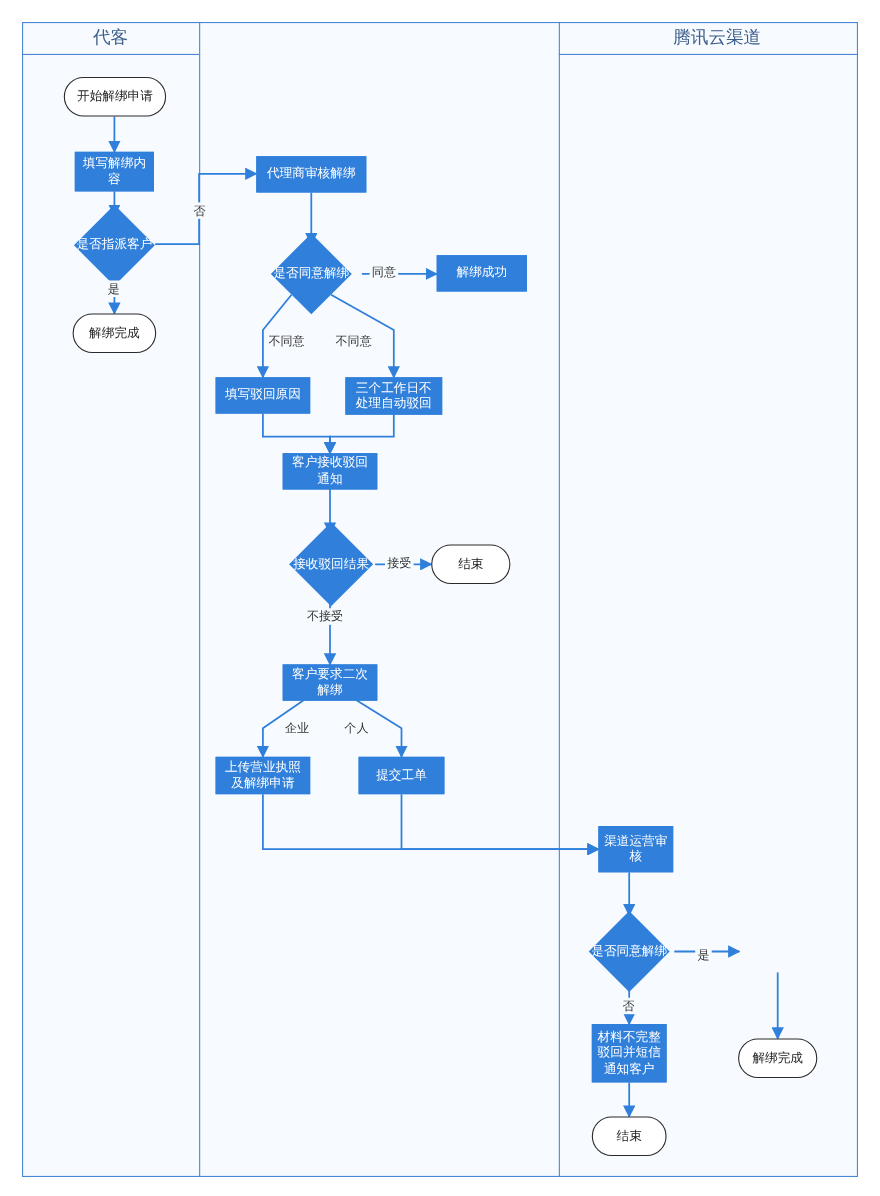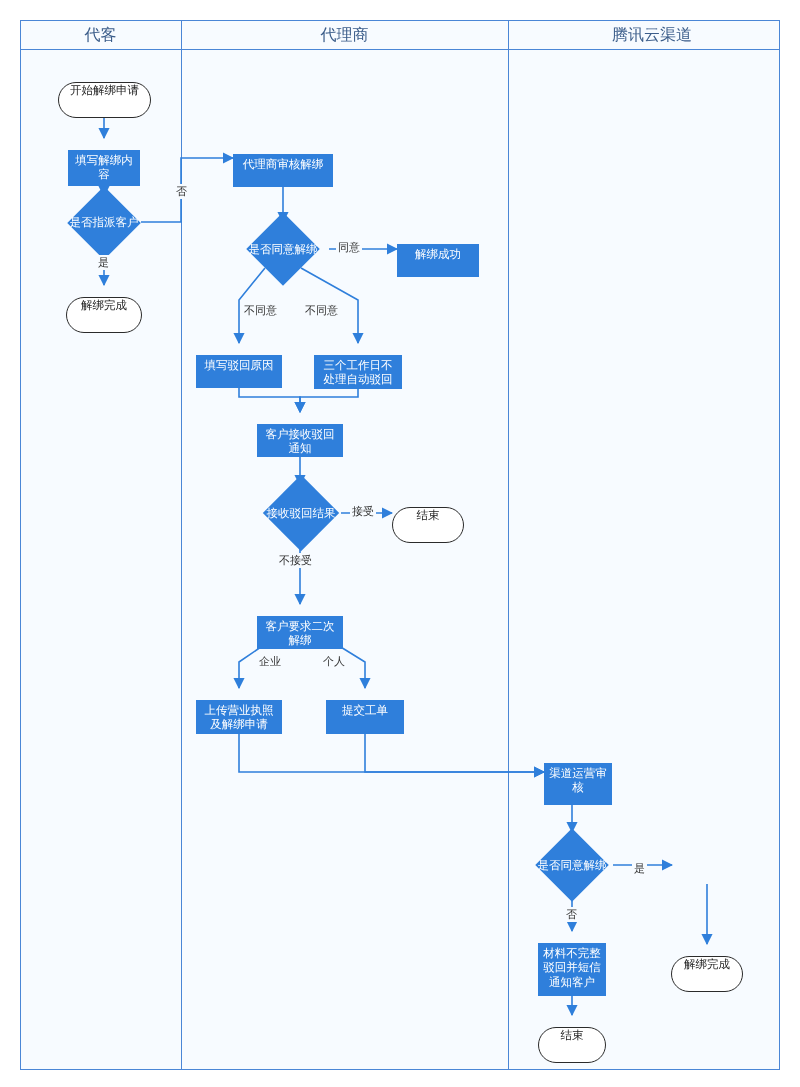--- a/index.html
+++ b/index.html
@@ -42,27 +42,26 @@
     position: absolute;
     top: 20px;
     width: 1px;
     height: 1050px;
     background: #4a86d6;
   }
   .node {
     position: absolute;
     box-sizing: border-box;
     display: flex;
-    align-items: flex-start;
+    align-items: center;
     justify-content: center;
     text-align: center;
     font-size: 11.5px;
     line-height: 1.25;
     z-index: 5;
-    margin-top: 12px;
   }
   .node.process {
     background: #2f7fdb;
     color: #ffffff;
     border: 1px solid #2f7fdb;
     padding: 2px 3px;
   }
   .node.terminator {
     background: #ffffff;
     color: #222222;
@@ -115,23 +114,20 @@
 </style>
 </head>
 <body>
 
 <div id="canvas">
 
   <div class="lane-bg"></div>
 
   <div class="lane-header" style="left:20px; width:161px;">
     <span>代客</span>
-  </div>
-  <div class="lane-header" style="left:181px; width:327px;">
-    <span>代理商</span>
   </div>
   <div class="lane-header" style="left:508px; width:272px;padding-left:16px;">
     <span>腾讯云渠道</span>
   </div>
 
   <div class="lane-divider" style="left:181px;"></div>
   <div class="lane-divider" style="left:508px;"></div>
 
   <svg class="links" xmlns="http://www.w3.org/2000/svg">
     <defs>
@@ -292,21 +288,21 @@
   </div>
   <div class="edge-label" style="left:350px; top:504px;">
     <span>接受</span>
   </div>
   <div class="edge-label" style="left:277px; top:553px;">
     <span>不接受</span>
   </div>
   <div class="edge-label" style="left:257px; top:654px;">
     <span>企业</span>
   </div>
-  <div class="edge-label" style="left:321px; top:654px;">
+  <div class="edge-label" style="left:311px; top:654px;">
     <span>个人</span>
   </div>
   <div class="edge-label" style="left:632px; top:861px;">
     <span>是</span>
   </div>
   <div class="edge-label" style="left:564px; top:907px;">
     <span>否</span>
   </div>
 
 </div>

